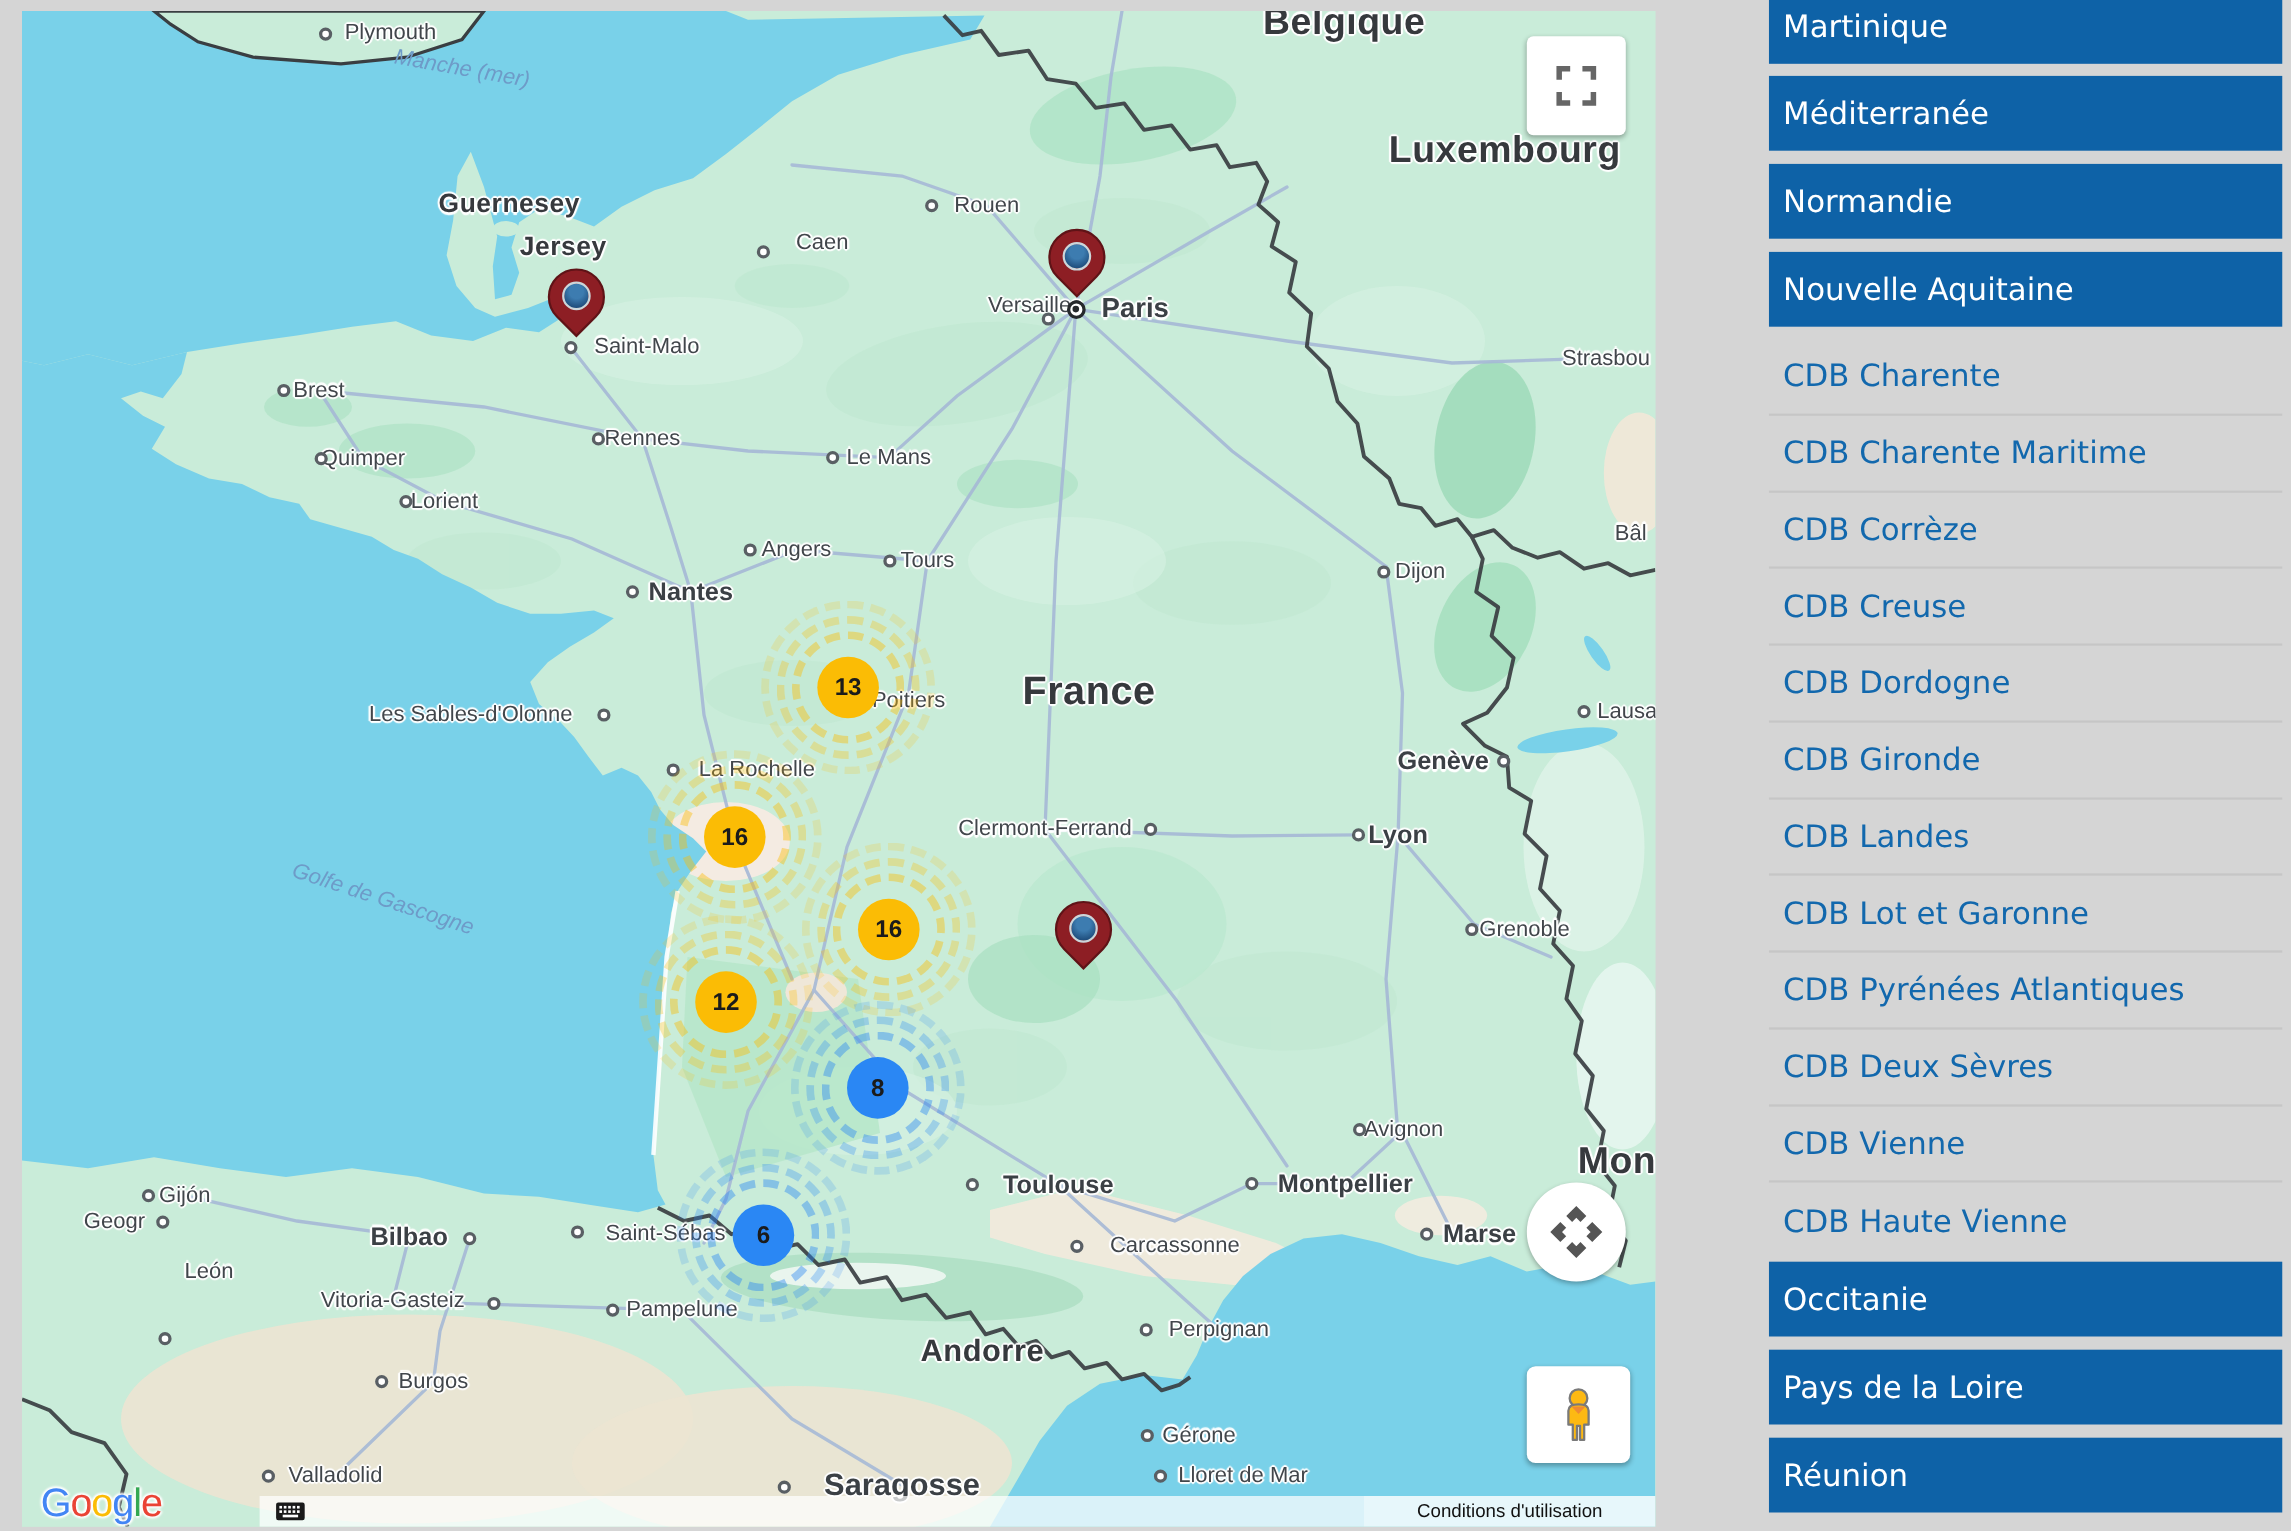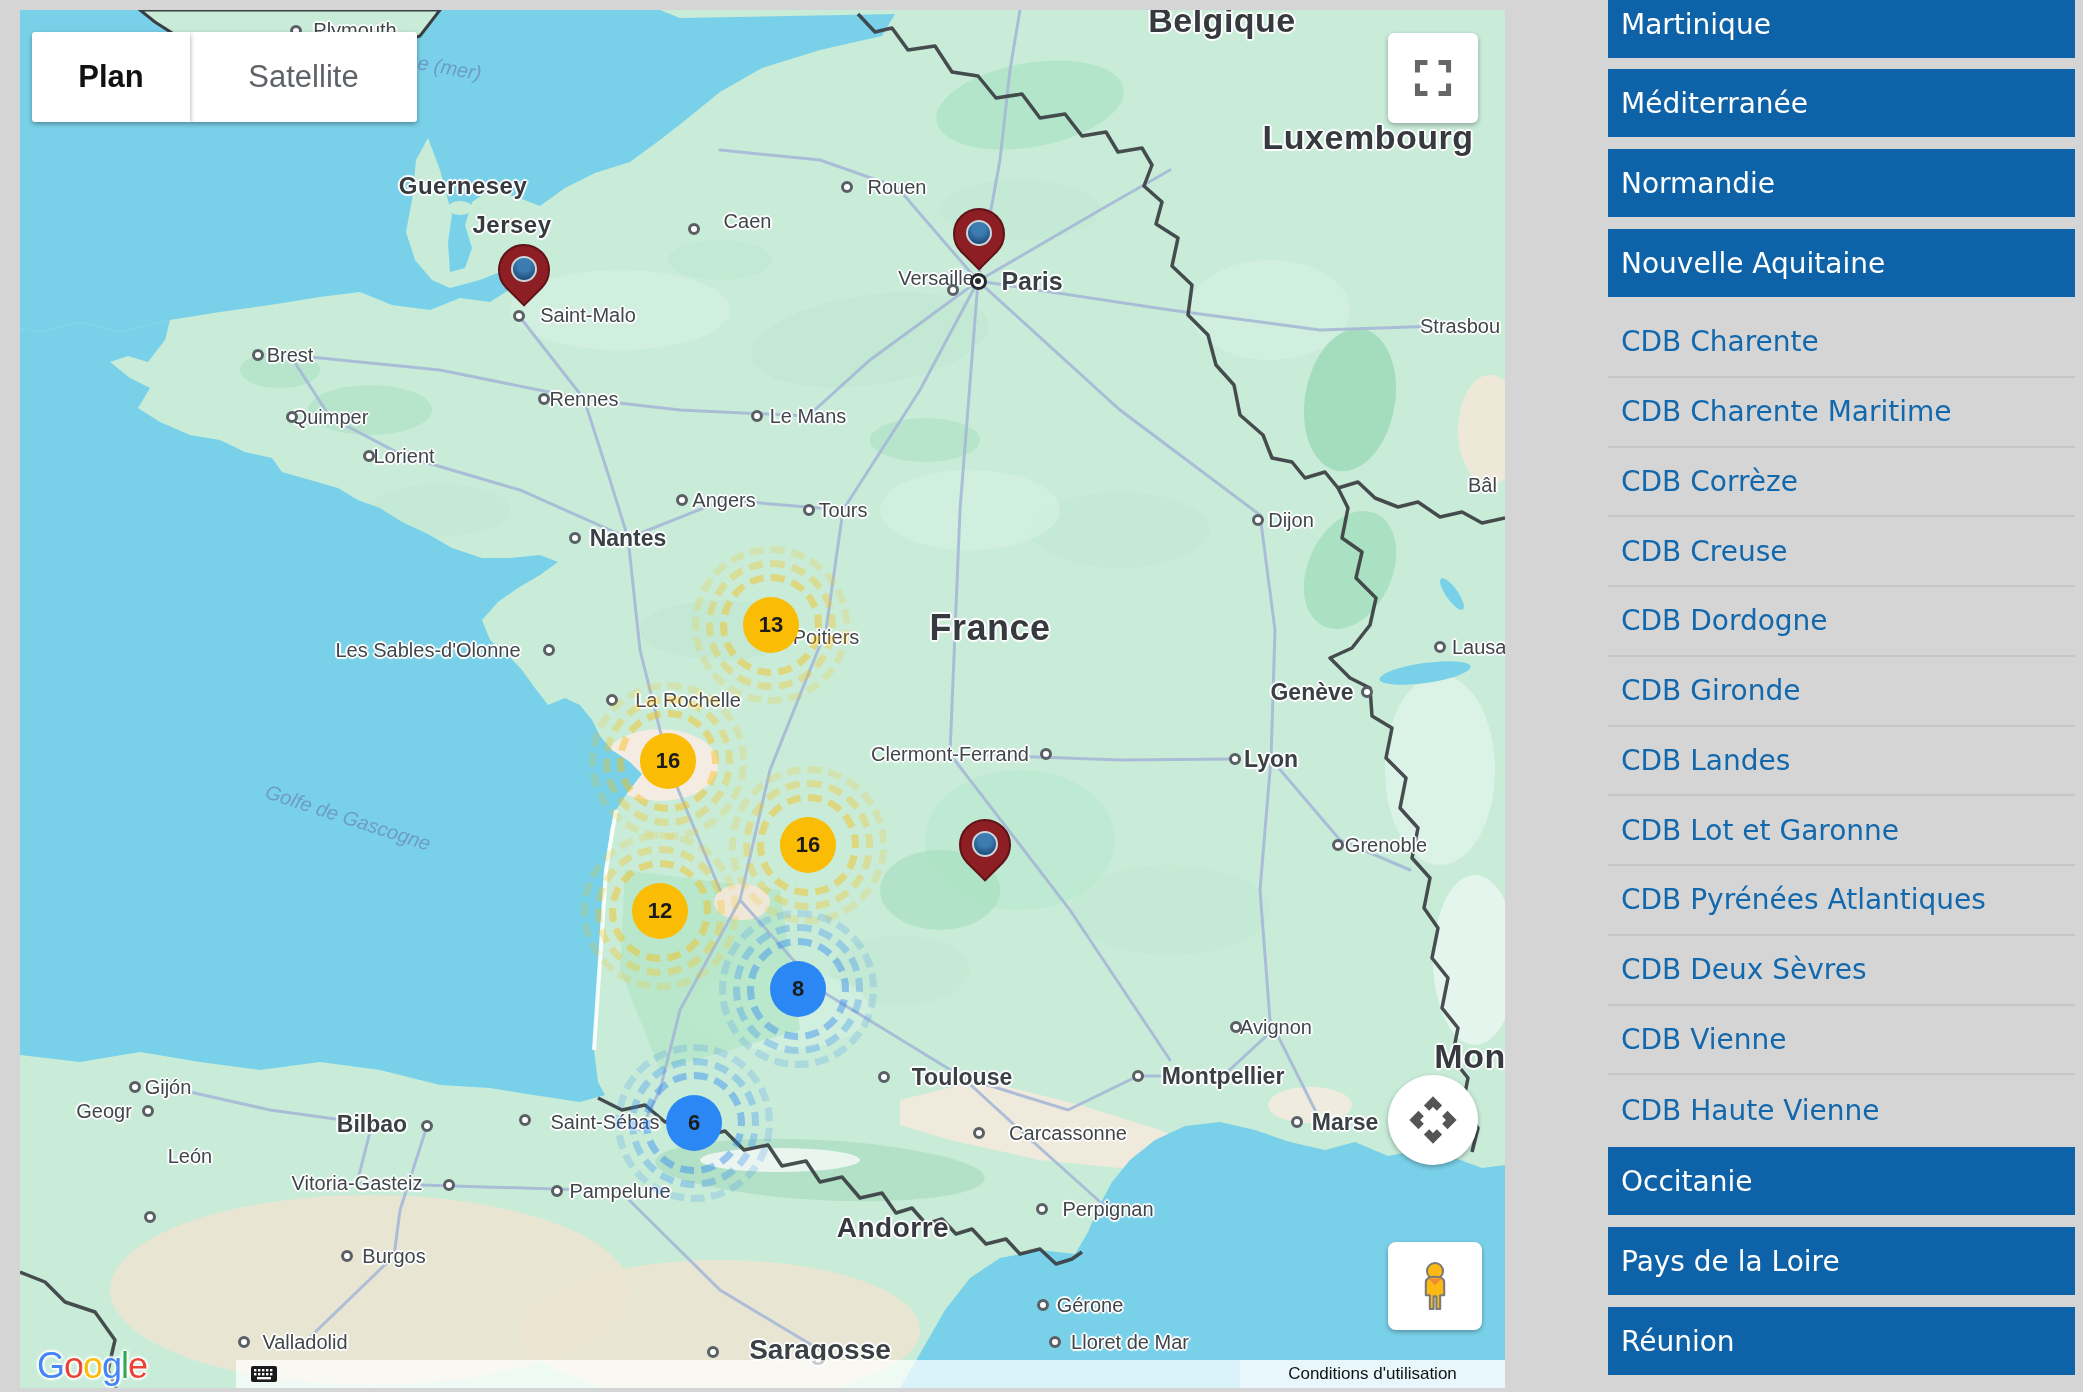--- a/index.html
+++ b/index.html
@@ -293,24 +293,20 @@
         <div class="pin" style="left: 933px; top: 195px;">
           <div class="head"></div>
           <div class="dot"></div>
         </div>
         <div class="pin" style="left: 939px; top: 806px;">
           <div class="head"></div>
           <div class="dot"></div>
         </div>
       </div>
 
-    <div class="maptype">
-      <button class="mt plan">Plan</button>
-      <button class="mt sat">Satellite</button>
-    </div>
 
     <button class="ctl fullscreen">
       <svg width="40" height="40" viewBox="0 0 36 36" fill="none" stroke="#666" stroke-width="4.5">
         <path d="M4,13 V4 H13"></path>
           <path d="M23,4 H32 V13"></path>
           <path d="M32,23 V32 H23"></path>
           <path d="M13,32 H4 V23"></path>
       </svg>
     </button>
 

